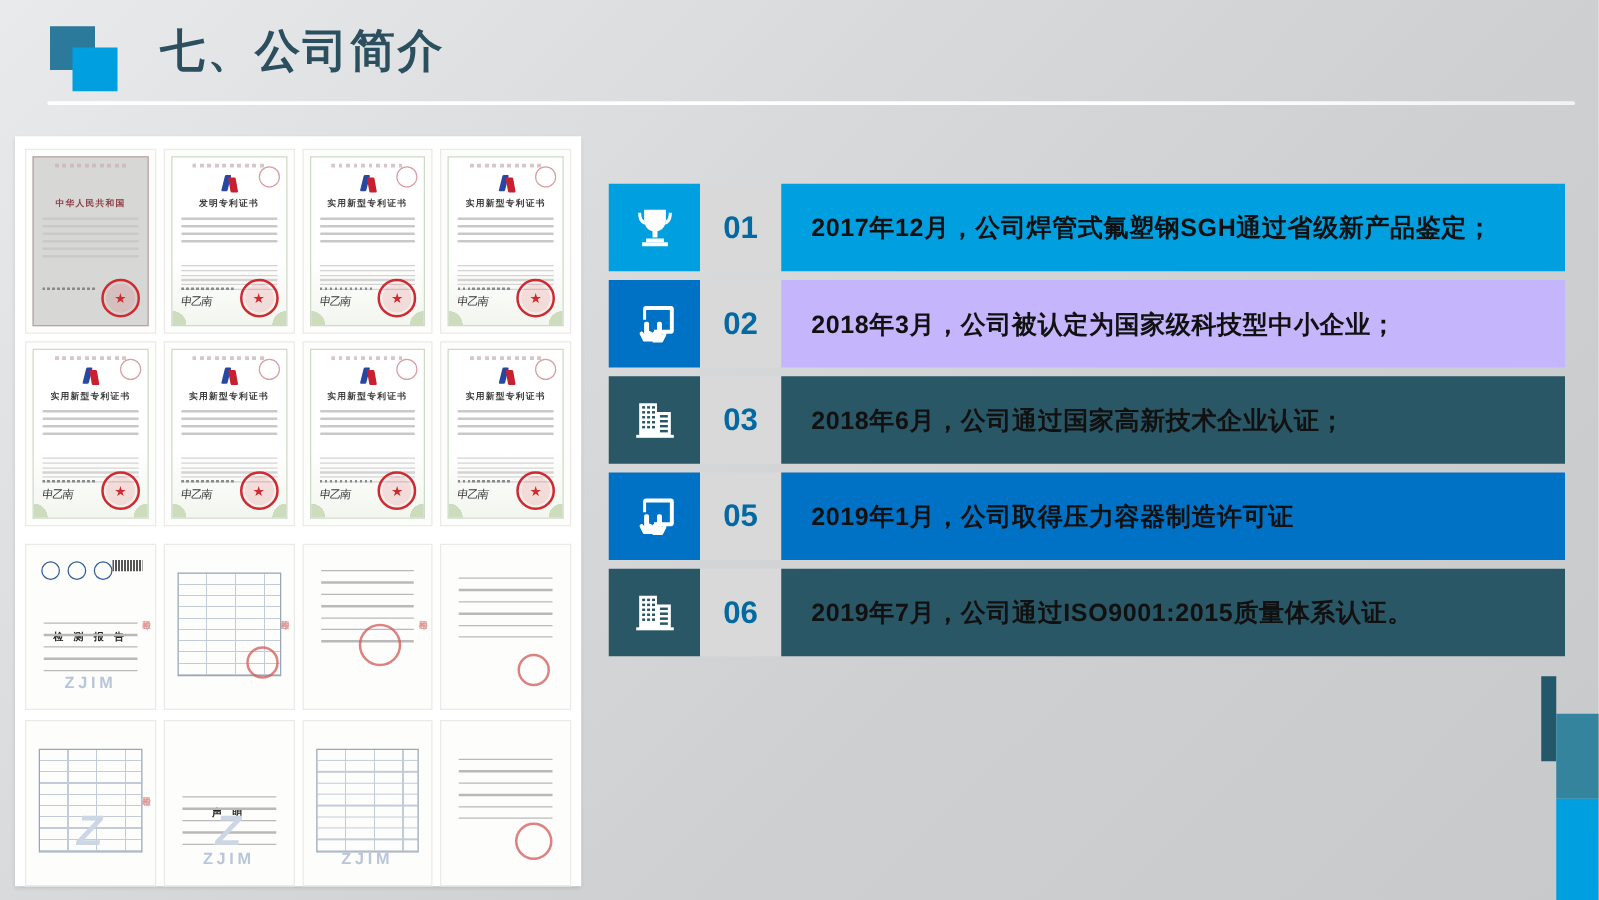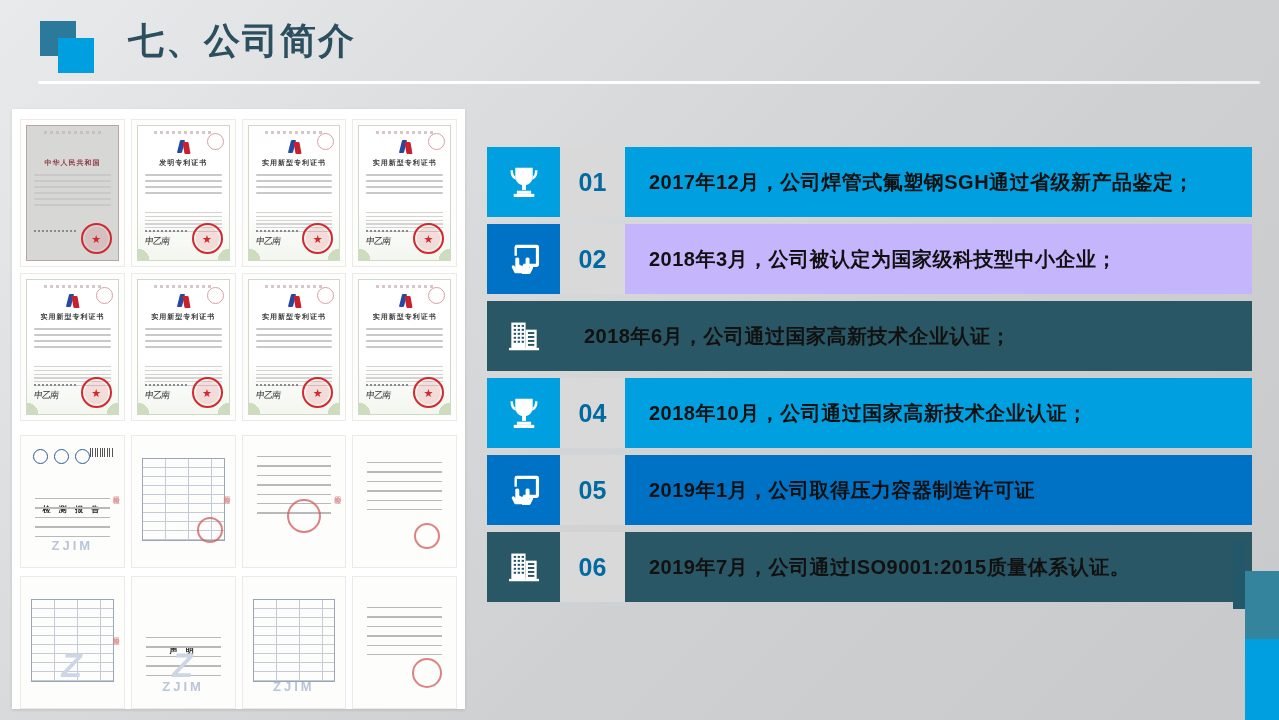--- a/index.html
+++ b/index.html
@@ -556,34 +556,22 @@
             <rect x="11" y="30" width="3" height="2.5"></rect>
             <rect x="16" y="30" width="3" height="2.5"></rect>
             <rect x="21" y="30" width="3" height="2.5"></rect>
             <rect x="29" y="19" width="8" height="2.5"></rect>
             <rect x="29" y="24" width="8" height="2.5"></rect>
             <rect x="29" y="29" width="8" height="2.5"></rect>
             <rect x="29" y="34" width="8" height="2.5"></rect>
           </g>
         </svg>
       </div>
+      <div class="tl-num">03</div>
       <div class="tl-text" style="background: rgb(42, 87, 101);">2018年6月，公司通过国家高新技术企业认证；</div>
-    </div>
-    <div class="tl-row">
-      <div class="tl-icon" style="background: rgb(0, 160, 224);">
-        <svg viewBox="0 0 48 48" aria-hidden="true">
-          <path d="M13 6h22v10c0 7-4 12-11 12S13 23 13 16V6z"></path>
-          <path d="M13 9H7c0 8 3 11 7 12l-1-4c-2-1-2.8-3.6-3-8zM35 9h6c0 8-3 11-7 12l1-4c2-1 2.8-3.6 3-8z"></path>
-          <rect x="21.5" y="27" width="5" height="7"></rect>
-          <path d="M15 35h18v4H15z"></path>
-          <path d="M11 39h26v4H11z"></path>
-        </svg>
-      </div>
-      <div class="tl-num">04</div>
-      <div class="tl-text" style="background: rgb(0, 160, 224);">2018年10月，公司通过国家高新技术企业认证；</div>
     </div>
     <div class="tl-row">
       <div class="tl-icon" style="background: rgb(0, 114, 198);">
         <svg viewBox="0 0 48 48" aria-hidden="true">
           <path d="M12 6h28a3 3 0 0 1 3 3v22a3 3 0 0 1-3 3H23v-4h16V10H15v10h-3V9a3 3 0 0 1 3-3z"></path>
           <path d="M16 22c1.3 0 2 .9 2 2v7l3 1.6c1 .5 1.4 1.3 1.4 2.3V42h-9c-.8 0-1.3-.4-1.7-1.2l-3-6c-.5-1.1 0-2.3 1-2.7 1-.4 2 0 2.6 1l.7 1.3V24c0-1.1.7-2 2-2z"></path>
           <path d="M32 22c1.3 0 2 .9 2 2v11.4l.7-1.3c.6-1 1.6-1.4 2.6-1 1 .4 1.5 1.6 1 2.7l-3 6c-.4.8-.9 1.2-1.7 1.2h-9v-9.1c0-1 .4-1.8 1.4-2.3l3-1.6V24c0-1.1.7-2 2-2z" transform="translate(-3,0)"></path>
         </svg>
       </div>
       <div class="tl-num">05</div>

